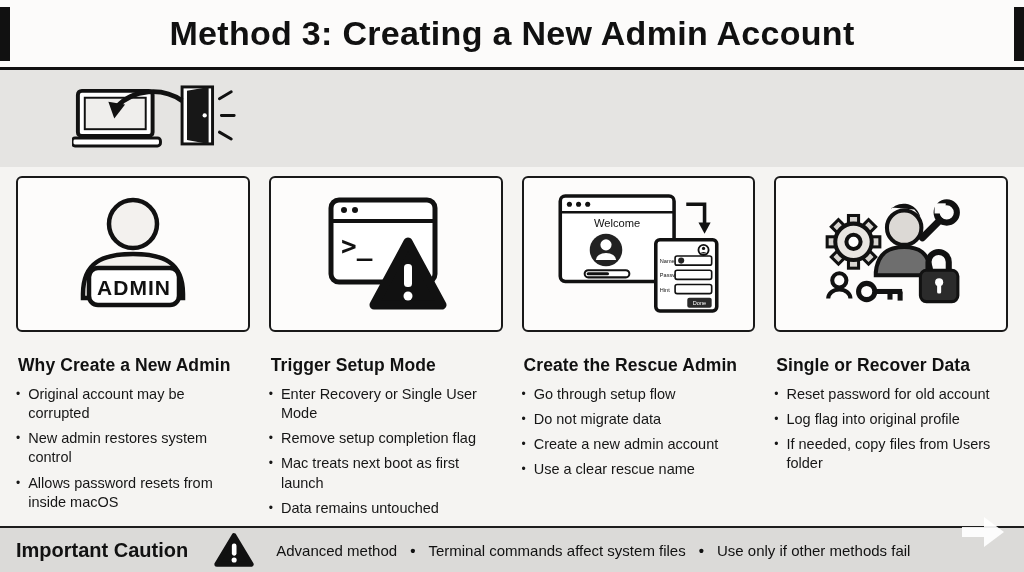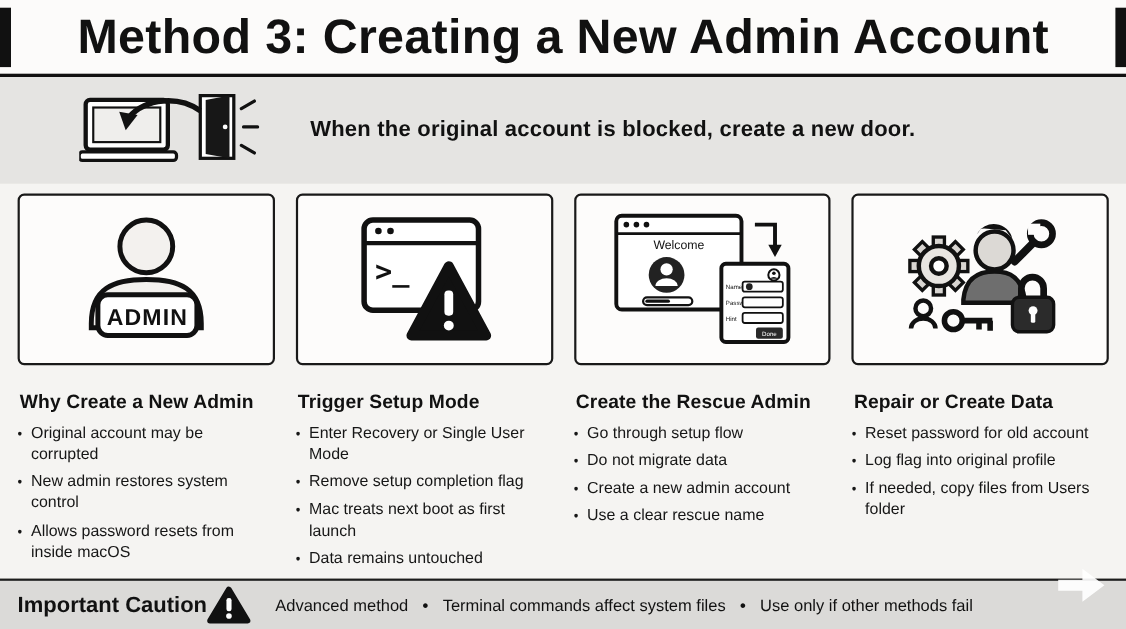--- a/index.html
+++ b/index.html
@@ -27,21 +27,21 @@
   .edge-bar {
     position: absolute;
     top: 7px;
     width: 10px;
     height: 54px;
     background: #111;
   }
   .edge-bar.left { left: 0; }
   .edge-bar.right { right: 0; }
   .page-title {
-    font-size: 44px;
+    font-size: 34px;
     font-weight: 800;
     letter-spacing: 0.3px;
   }
 
   
   .band {
     height: 97px;
     background: #e5e4e2;
     display: flex;
     align-items: center;
@@ -95,20 +95,21 @@
     height: 46px;
     background: #dbdad8;
     border-top: 2px solid #1d1d1d;
     display: flex;
     align-items: center;
     padding: 0 16px;
   }
   .footer-label {
     font-size: 20px;
     font-weight: 800;
+    margin-right: 26px;
   }
   .footer-tri { width: 40px; height: 36px; margin-right: 22px; flex: 0 0 auto; }
   .footer-item { font-size: 15px; font-weight: 400; }
   .footer-sep { font-size: 15px; margin: 0 13px; font-weight: 700; }
 
   .overlay-arrow {
     position: absolute;
     right: 18px;
     bottom: 22px;
     width: 46px;
@@ -133,21 +134,20 @@
 
     <rect x="112" y="4" width="31" height="58" fill="#fff" stroke="#111" stroke-width="3"></rect>
     <path d="M117 8 L139 4 L139 62 L117 58 Z" fill="#171717"></path>
     <circle cx="135" cy="33" r="2.2" fill="#fff"></circle>
 
     <path d="M150 16 l12 -7 M152 33 h13 M150 50 l12 7" stroke="#111" stroke-width="3" fill="none" stroke-linecap="round"></path>
 
     <path d="M112 18 C 92 4, 62 6, 46 24" fill="none" stroke="#111" stroke-width="5"></path>
     <polygon points="37,19 54,22 43,36" fill="#111"></polygon>
   </svg>
-  <div class="band-text">When the original account is blocked, create a new door.</div>
 </div>
 
 <div class="cards">
 
   <div class="card">
     <div class="icon-box">
       <svg width="150" height="125" viewBox="0 0 150 125">
         <circle cx="75" cy="32" r="24" fill="#f3f1ee" stroke="#111" stroke-width="4.5"></circle>
         <path d="M25 102 C25 70 45 62 75 62 C105 62 125 70 125 102 L125 106 L25 106 Z" fill="#f3f1ee" stroke="#111" stroke-width="4.5"></path>
         <rect x="31" y="76" width="90" height="37" rx="9" fill="#fff" stroke="#111" stroke-width="4.5"></rect>
@@ -299,21 +299,21 @@
         <g>
           <circle cx="24" cy="88" r="7" fill="none" stroke="#111" stroke-width="4"></circle>
           <path d="M13 106 a11 9 0 0 1 22 0" fill="none" stroke="#111" stroke-width="4"></path>
           <circle cx="51" cy="99" r="8" fill="none" stroke="#111" stroke-width="5"></circle>
           <line x1="59" y1="99" x2="86" y2="99" stroke="#111" stroke-width="5"></line>
           <line x1="74" y1="99" x2="74" y2="107" stroke="#111" stroke-width="5"></line>
           <line x1="84" y1="99" x2="84" y2="108" stroke="#111" stroke-width="5"></line>
         </g>
       </svg>
     </div>
-    <h3 class="card-heading">Repair or Create Data</h3>
+    <h3 class="card-heading">Single or Recover Data</h3>
     <ul>
       <li>
           <span class="blt">•</span>
           <span>Reset password for old account</span>
         </li>
       <li>
           <span class="blt">•</span>
           <span>Log flag into original profile</span>
         </li>
       <li>

